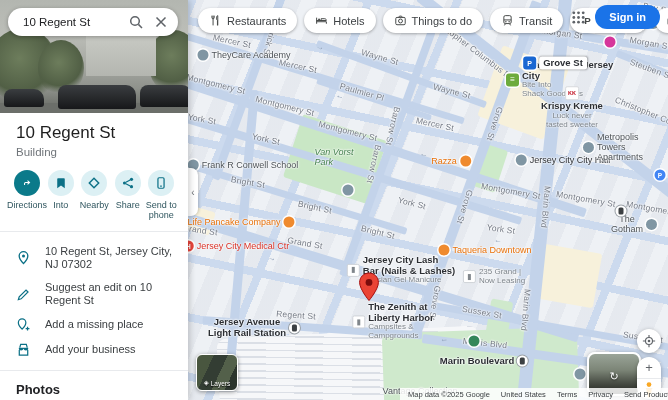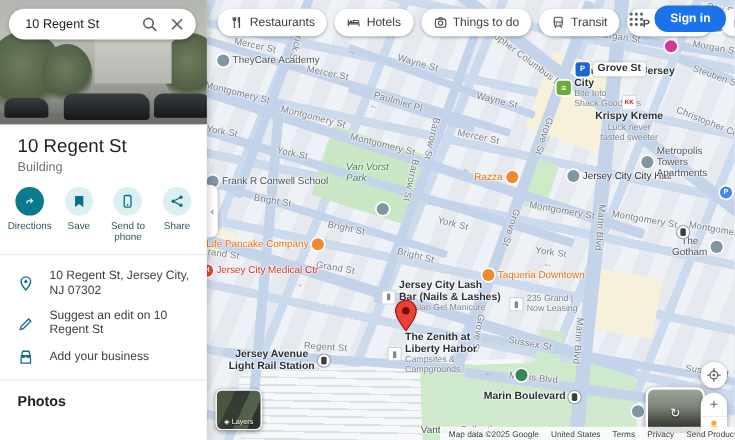--- a/index.html
+++ b/index.html
@@ -530,43 +530,51 @@
             </svg>
           </div>
           <div class="albl">Directions</div>
         </div>
         <div class="action">
           <div class="acirc">
             <svg viewBox="0 0 16 16">
               <path d="M4.5 2.5h7c.4 0 .8.4.8.8V14l-4.3-3.2L3.7 14V3.3c0-.4.4-.8.8-.8z" fill="currentColor"></path>
             </svg>
           </div>
-          <div class="albl">Save</div>
+          <div class="albl">Into</div>
         </div>
         <div class="action">
           <div class="acirc">
             <svg viewBox="0 0 16 16">
-              <rect x="4.5" y="2" width="7" height="12" rx="1.3" fill="none" stroke="currentColor" stroke-width="1.4"></rect>
-              <circle cx="8" cy="11.6" r=".9" fill="currentColor"></circle>
-            </svg>
-          </div>
-          <div class="albl">Send to
-phone</div>
+              <path d="M8 2.6 13.4 8 8 13.4 2.6 8Z" fill="none" stroke="currentColor" stroke-width="1.6"></path>
+            </svg>
+          </div>
+          <div class="albl">Nearby</div>
         </div>
         <div class="action">
           <div class="acirc">
             <svg viewBox="0 0 16 16" fill="currentColor">
               <circle cx="4" cy="8" r="1.8"></circle>
               <circle cx="12" cy="3.8" r="1.8"></circle>
               <circle cx="12" cy="12.2" r="1.8"></circle>
               <path d="M5.5 7.2 10.5 4.6M5.5 8.8l5 2.6" stroke="currentColor" stroke-width="1.3" fill="none"></path>
             </svg>
           </div>
           <div class="albl">Share</div>
         </div>
+        <div class="action">
+          <div class="acirc">
+            <svg viewBox="0 0 16 16">
+              <rect x="4.5" y="2" width="7" height="12" rx="1.3" fill="none" stroke="currentColor" stroke-width="1.4"></rect>
+              <circle cx="8" cy="11.6" r=".9" fill="currentColor"></circle>
+            </svg>
+          </div>
+          <div class="albl">Send to
+phone</div>
+        </div>
       </div>
     <div class="divider"></div>
     <div id="details">
         <div class="drow">
           <span class="dic">
             <svg viewBox="0 0 16 16">
               <path d="M8 1.8c2.5 0 4.6 2 4.6 4.6C12.6 9.8 8 14.5 8 14.5S3.4 9.8 3.4 6.4C3.4 3.8 5.5 1.8 8 1.8z" fill="none" stroke="currentColor" stroke-width="1.4"></path>
               <circle cx="8" cy="6.4" r="1.6" fill="currentColor"></circle>
             </svg>
           </span>
@@ -576,20 +584,29 @@
           <span class="dic">
             <svg viewBox="0 0 16 16">
               <path d="M2.5 13.5l.9-3 7.3-7.3 2.1 2.1-7.3 7.3z" fill="none" stroke="currentColor" stroke-width="1.3"></path>
             </svg>
           </span>
           <span class="dtxt">Suggest an edit on 10 Regent St</span>
         </div>
         <div class="drow">
           <span class="dic">
             <svg viewBox="0 0 16 16">
+              <path d="M6.5 2c2.2 0 4 1.8 4 4 0 2.8-4 7-4 7s-4-4.2-4-7c0-2.2 1.8-4 4-4z" fill="none" stroke="currentColor" stroke-width="1.3"></path>
+              <path d="M12.3 10.3v4M10.3 12.3h4" stroke="currentColor" stroke-width="1.3"></path>
+            </svg>
+          </span>
+          <span class="dtxt">Add a missing place</span>
+        </div>
+        <div class="drow">
+          <span class="dic">
+            <svg viewBox="0 0 16 16">
               <path d="M3.5 8.5V14h9V8.5M4 6 5 2.5h6L12 6" fill="none" stroke="currentColor" stroke-width="1.3"></path>
               <path d="M3 6h10v1.2c0 1-1 1.8-2.5 1.8S8.5 8 8 7.2C7.5 8 6.9 9 5.5 9 4 9 3 8.2 3 7.2z" fill="currentColor"></path>
             </svg>
           </span>
           <span class="dtxt">Add your business</span>
         </div>
       </div>
     <div class="divider"></div>
 
     <div class="shead">Photos</div>

